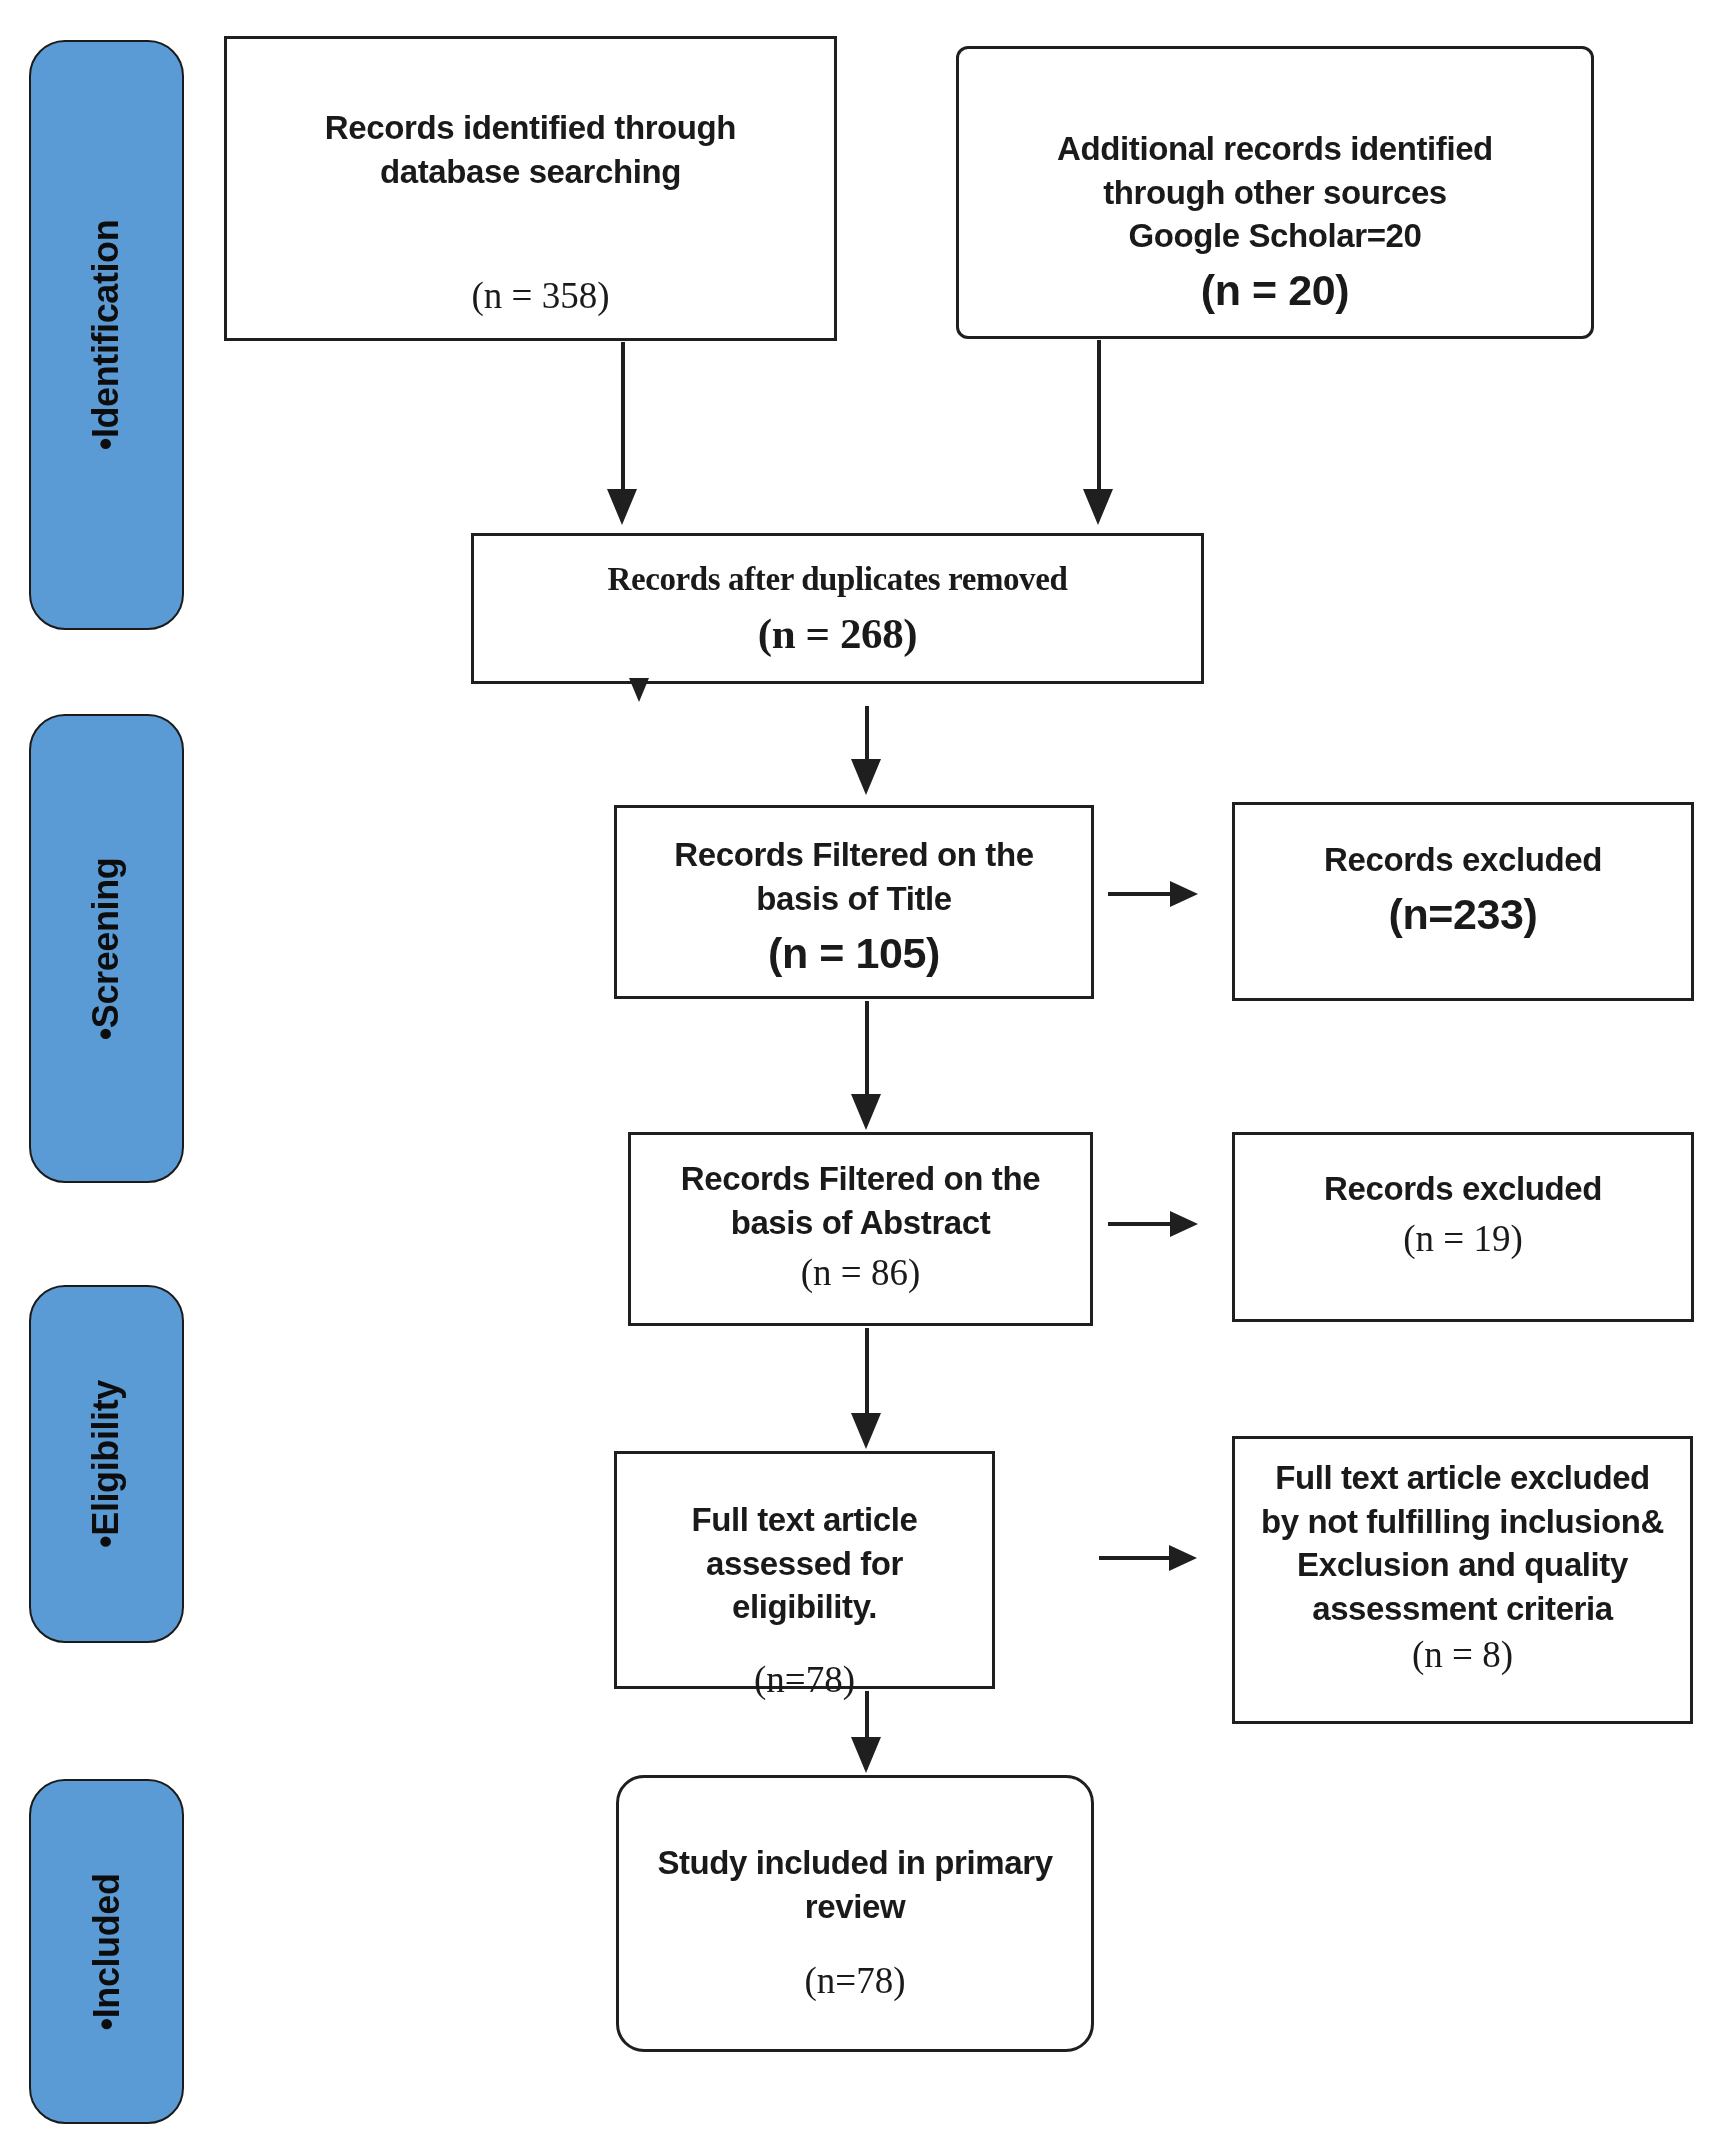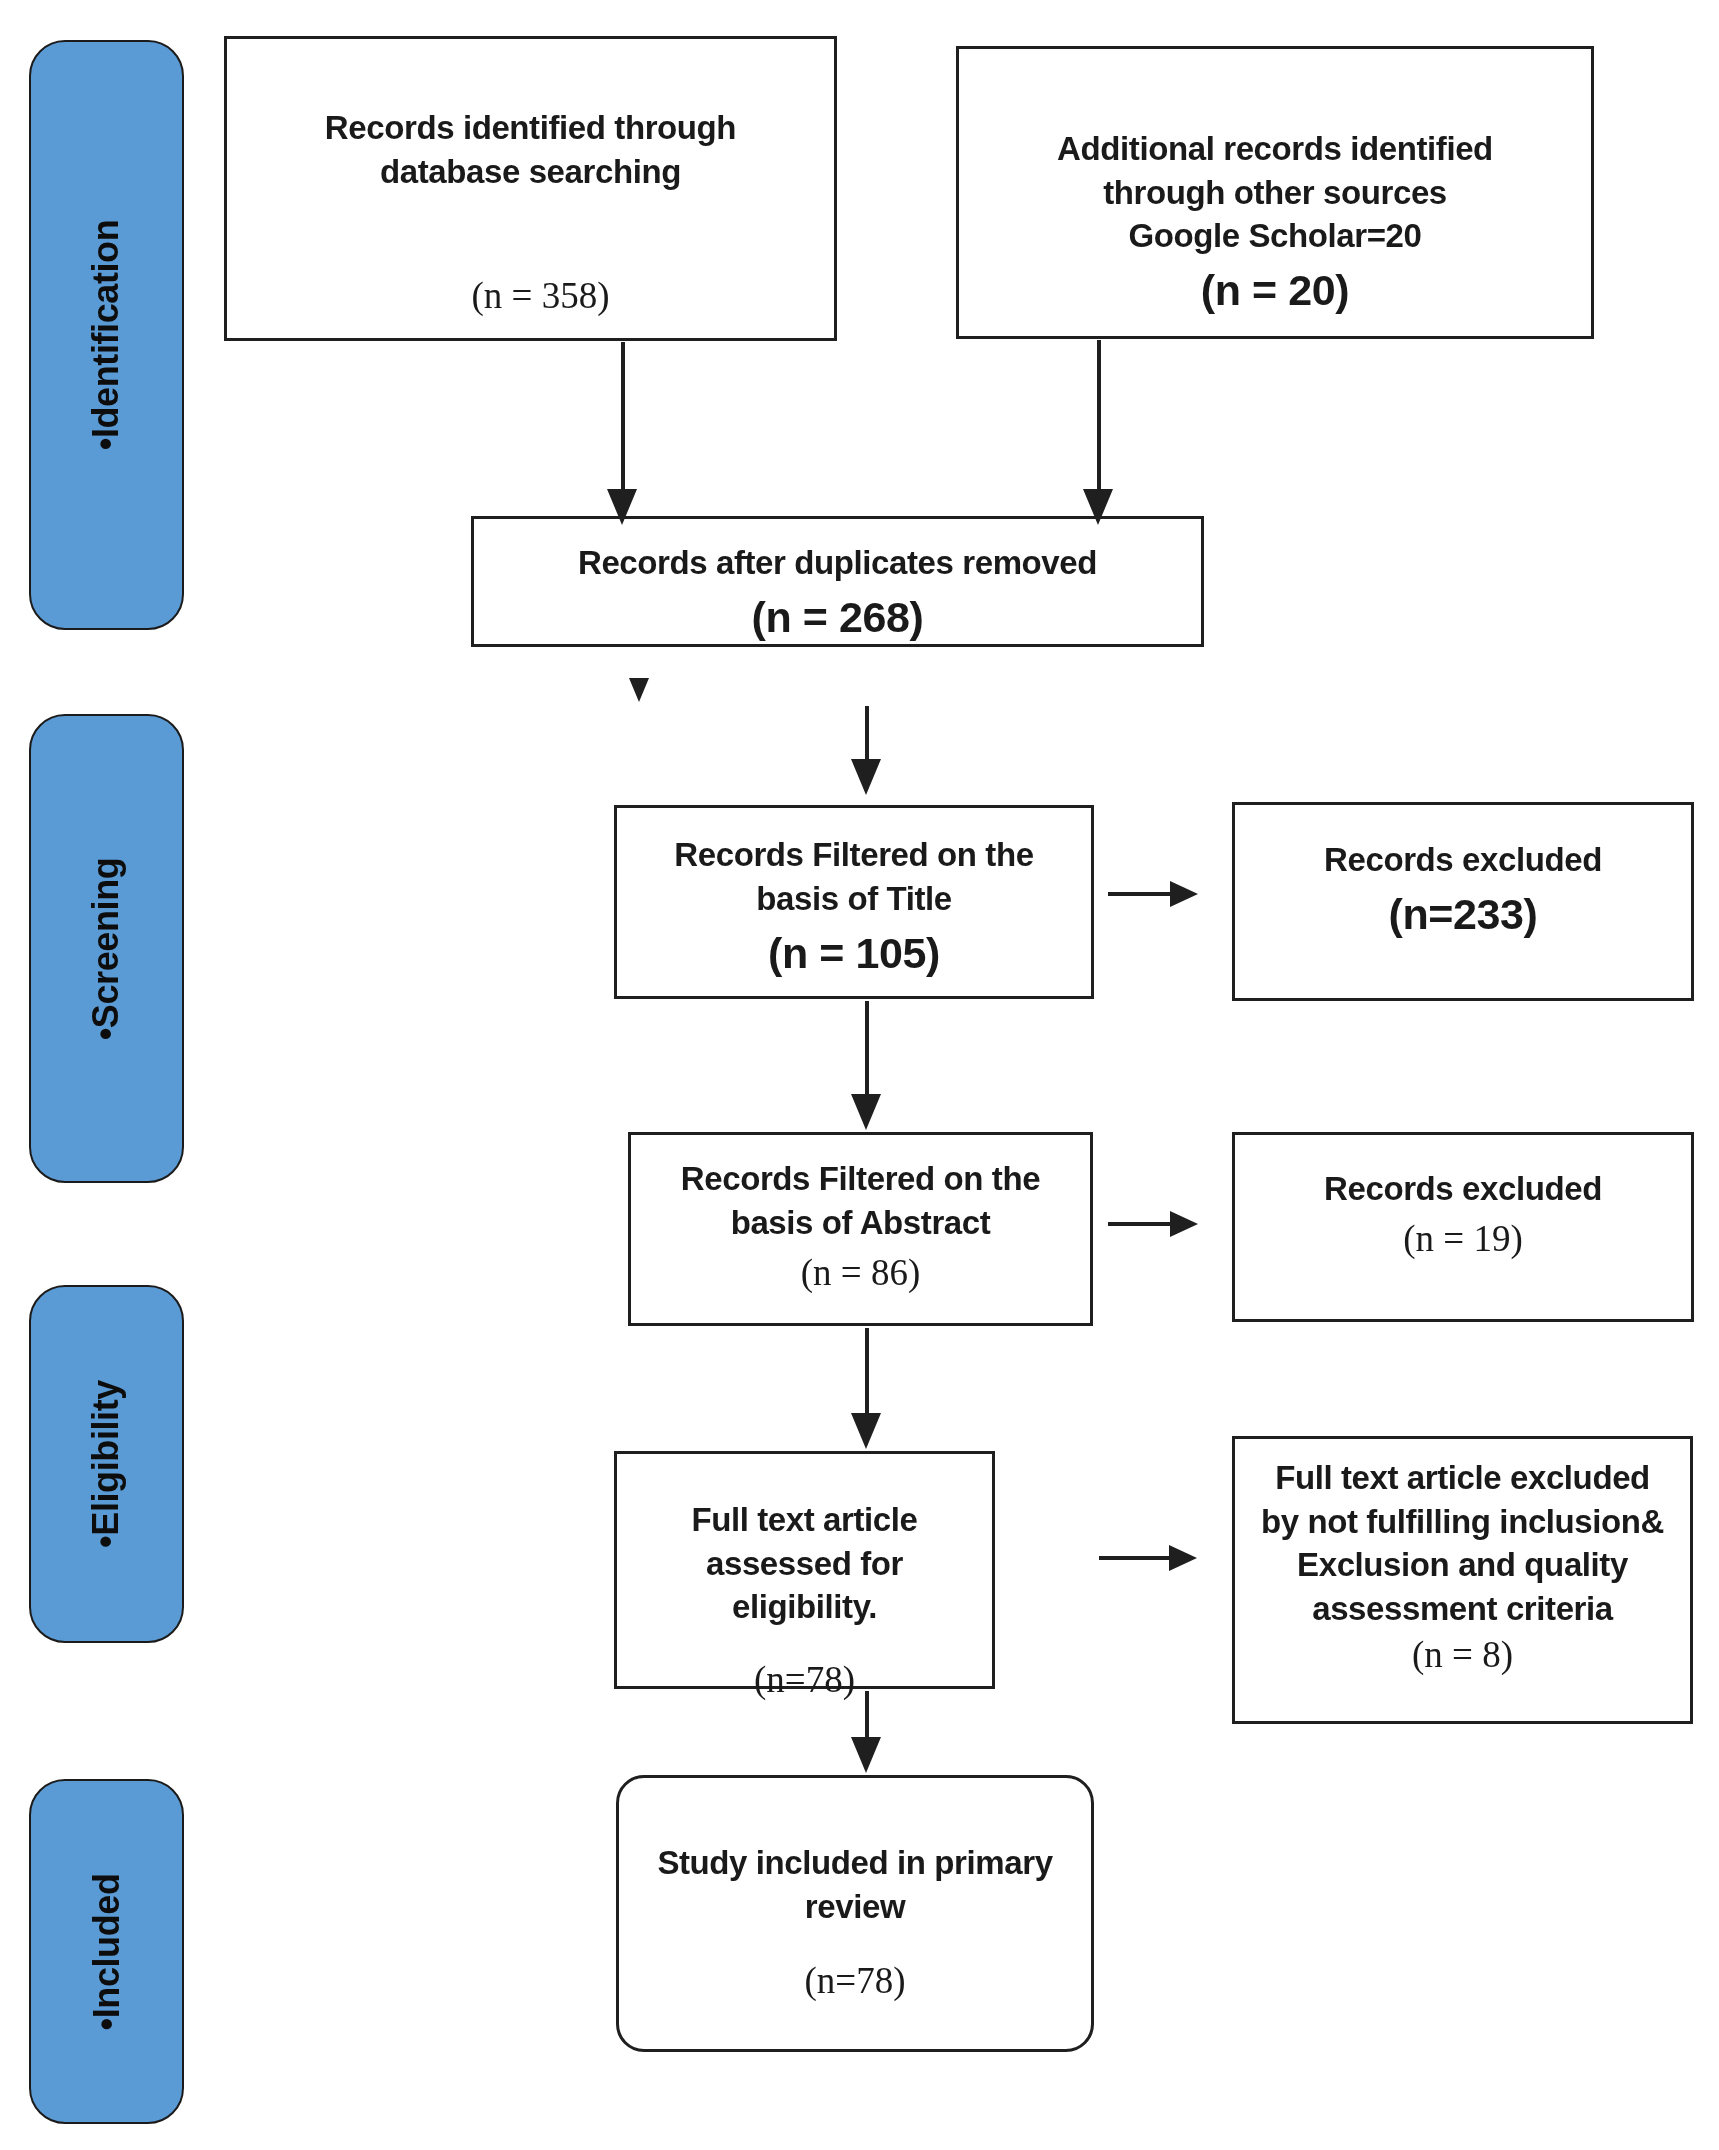--- a/index.html
+++ b/index.html
@@ -89,28 +89,28 @@
   <div class="stage" style="top:1779px; height:345px;">
     <div class="stage-label">•Included</div>
   </div>
 
   <div class="fbox" style="left:224px; top:36px; width:613px; height:305px; padding-top:67px;gap:39px;">
     <div class="lines">Records identified through
 database searching</div>
     <div class="nline serif" style="margin-top:40px;margin-left:20px;">(n = 358)</div>
   </div>
 
-  <div class="fbox" style="left:956px; top:46px; width:638px; height:293px; padding-top:78px;">
+  <div class="fbox" style="left:956px; top:46px; width:638px; height:293px; padding-top:78px;border-radius:12px;">
     <div class="lines">Additional records identified
 through other sources
 Google Scholar=20</div>
     <div class="nline">(n = 20)</div>
   </div>
 
-  <div class="fbox" style="left:471px; top:516px; width:733px; height:131px; padding-top:22px;">
+  <div class="fbox" style="left:471px; top:533px; width:733px; height:151px; padding-top:22px;font-family:Liberation Serif, serif;">
     <div class="lines">Records after duplicates removed</div>
     <div class="nline">(n = 268)</div>
   </div>
 
   <div class="fbox" style="left:614px; top:805px; width:480px; height:194px; padding-top:25px;">
     <div class="lines">Records Filtered on the
 basis of Title</div>
     <div class="nline">(n = 105)</div>
   </div>
 

